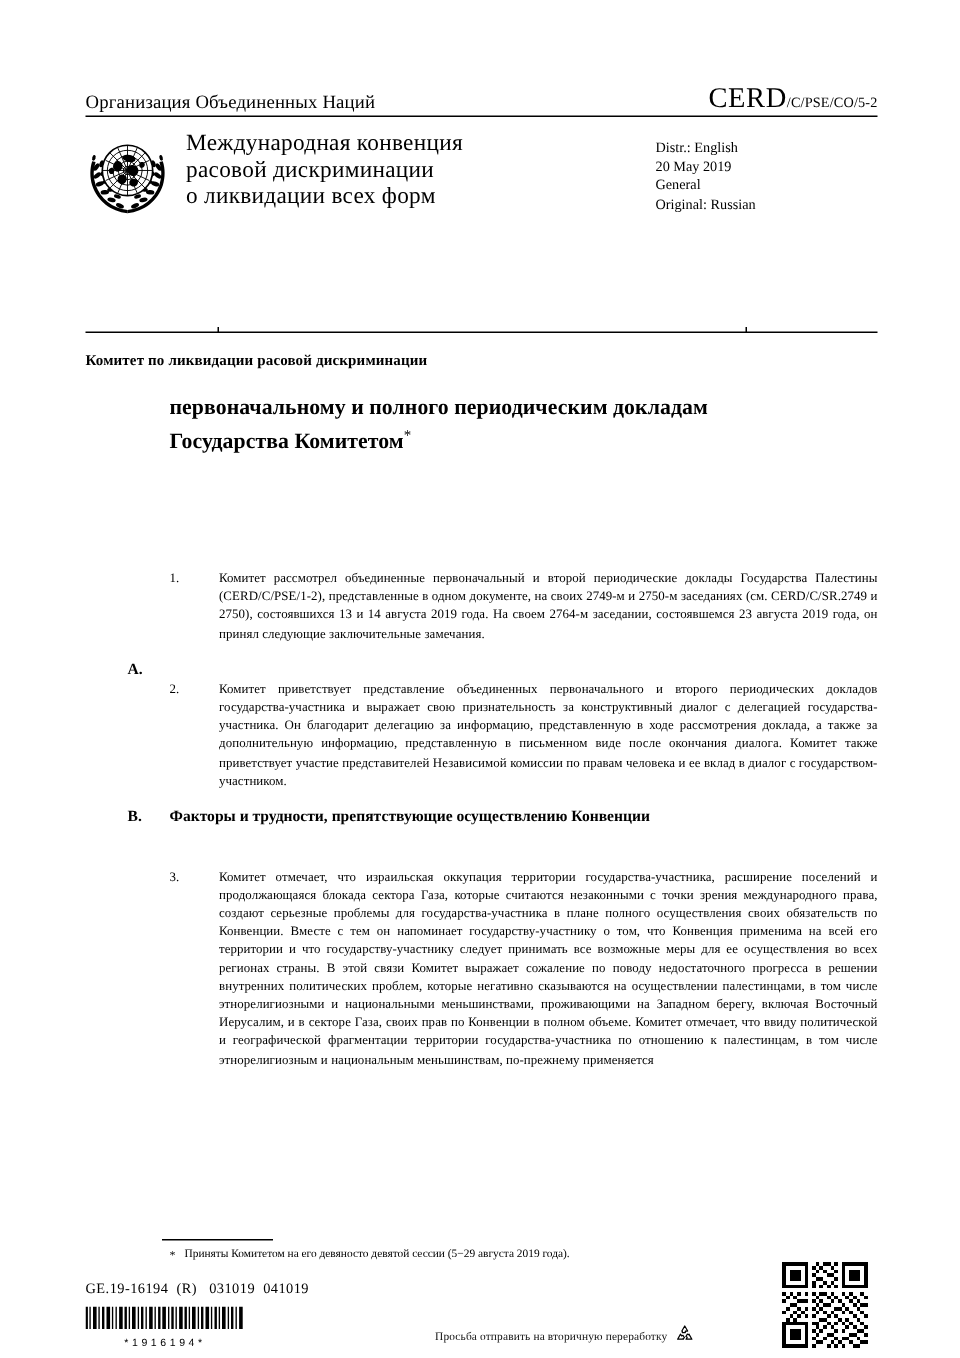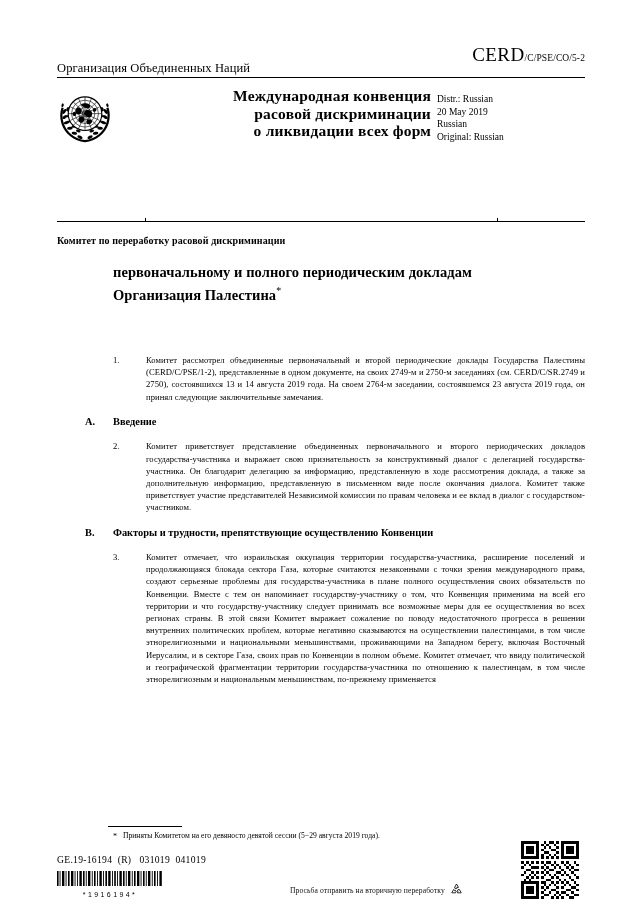--- a/index.html
+++ b/index.html
@@ -39,21 +39,21 @@
   .org-name {
     font-size: 12.5px;
     letter-spacing: 0.1px;
     line-height: 1;
     padding-bottom: 2px;
   }
   .doc-symbol {
     display: flex;
     align-items: baseline;
     line-height: 1;
-    padding-bottom: 12px;
+    padding-bottom: 1px;
   }
   .doc-symbol .cerd {
     font-size: 19px;
     letter-spacing: 0.4px;
   }
   .doc-symbol .sym-rest {
     font-size: 9.5px;
     letter-spacing: 0.1px;
   }
   .rule-thick {
@@ -68,25 +68,24 @@
   }
   .emblem {
     width: 56px;
     height: 56px;
     flex: 0 0 56px;
     margin-top: 2px;
   }
   .conv-title {
     flex: 1 1 auto;
     padding-left: 11px;
-    font-weight: bold;
+    font-weight: normal;
     font-size: 15.5px;
     line-height: 17.5px;
     letter-spacing: 0.2px;
-    text-align: right;
   }
   .distr-block {
     flex: 0 0 148px;
     padding-top: 6px;
     padding-left: 6px;
     font-size: 9.5px;
     line-height: 12.6px;
   }
 
   
@@ -155,20 +154,21 @@
     letter-spacing: 0.05px;
   }
   p.para .num {
     position: absolute;
     left: 56px;
     top: 0;
   }
   p.para .ptext {
     display: block;
     padding-left: 33px;
+    margin-top: 25px;
   }
   p.para.first .ptext { padding-left: 33px; }
 
   .section-head {
     position: relative;
     padding-left: 56px;
     margin: 12px 0 11px 0;
     font-weight: bold;
     font-size: 10.4px;
     line-height: 14.5px;
@@ -339,53 +339,52 @@
         </svg>
       </div>
 
       <div class="conv-title">
         <div>Международная конвенция</div>
         <div>расовой дискриминации</div>
         <div>о ликвидации всех форм</div>
       </div>
 
       <div class="distr-block">
-        <div>Distr.: Russian</div>
+        <div>Distr.: English</div>
         <div>20 May 2019</div>
-        <div>Russian</div>
+        <div>General</div>
         <div>Original: Russian</div>
       </div>
 
     </div>
   </div>
 
   <div class="rule-mid-wrap">
     <div class="rule-mid">
       <span class="tick t1"></span>
       <span class="tick t2"></span>
     </div>
   </div>
 
-  <div class="committee">Комитет по переработку расовой дискриминации</div>
+  <div class="committee">Комитет по ликвидации расовой дискриминации</div>
 
   <div class="doc-title">
     <div>первоначальному и полного периодическим докладам</div>
-    <div><span>Организация Палестина</span><span class="ast">*</span></div>
+    <div><span>Государства Комитетом</span><span class="ast">*</span></div>
   </div>
 
   <div class="content">
 
     <p class="para first">
       <span class="num">1.</span>
       <span class="ptext">Комитет рассмотрел объединенные первоначальный и второй периодические доклады Государства Палестины (CERD/C/PSE/1-2), представленные в одном документе, на своих 2749-м и 2750-м заседаниях (см. CERD/C/SR.2749 и 2750), состоявшихся 13 и 14 августа 2019 года. На своем 2764-м заседании, состоявшемся 23 августа 2019 года, он принял следующие заключительные замечания.</span>
     </p>
 
     <div class="section-head">
       <span class="letter">A.</span>
-      <span class="stext">Введение</span>
     </div>
 
     <p class="para">
       <span class="num">2.</span>
       <span class="ptext">Комитет приветствует представление объединенных первоначального и второго периодических докладов государства-участника и выражает свою признательность за конструктивный диалог с делегацией государства-участника. Он благодарит делегацию за информацию, представленную в ходе рассмотрения доклада, а также за дополнительную информацию, представленную в письменном виде после окончания диалога. Комитет также приветствует участие представителей Независимой комиссии по правам человека и ее вклад в диалог с государством-участником.</span>
     </p>
 
     <div class="section-head">
       <span class="letter">B.</span>
       <span class="stext">Факторы и трудности, препятствующие осуществлению Конвенции</span>

